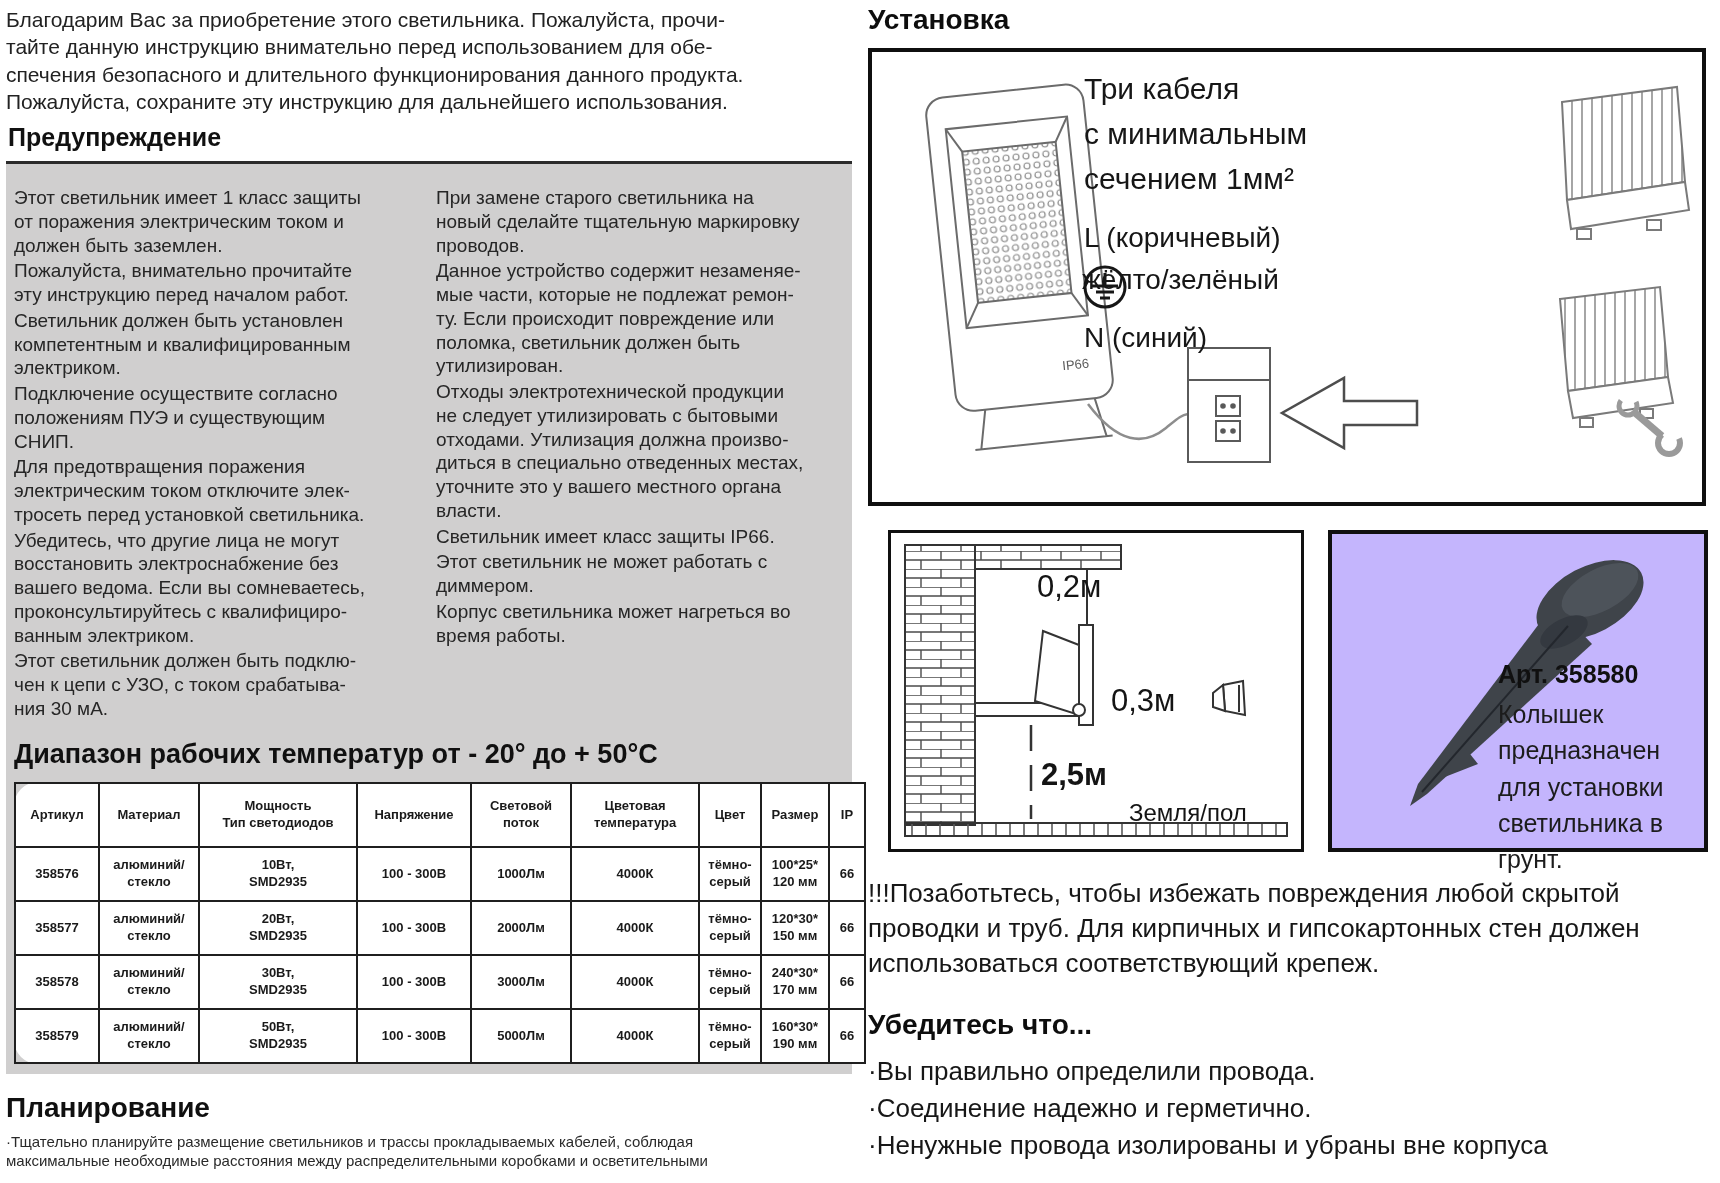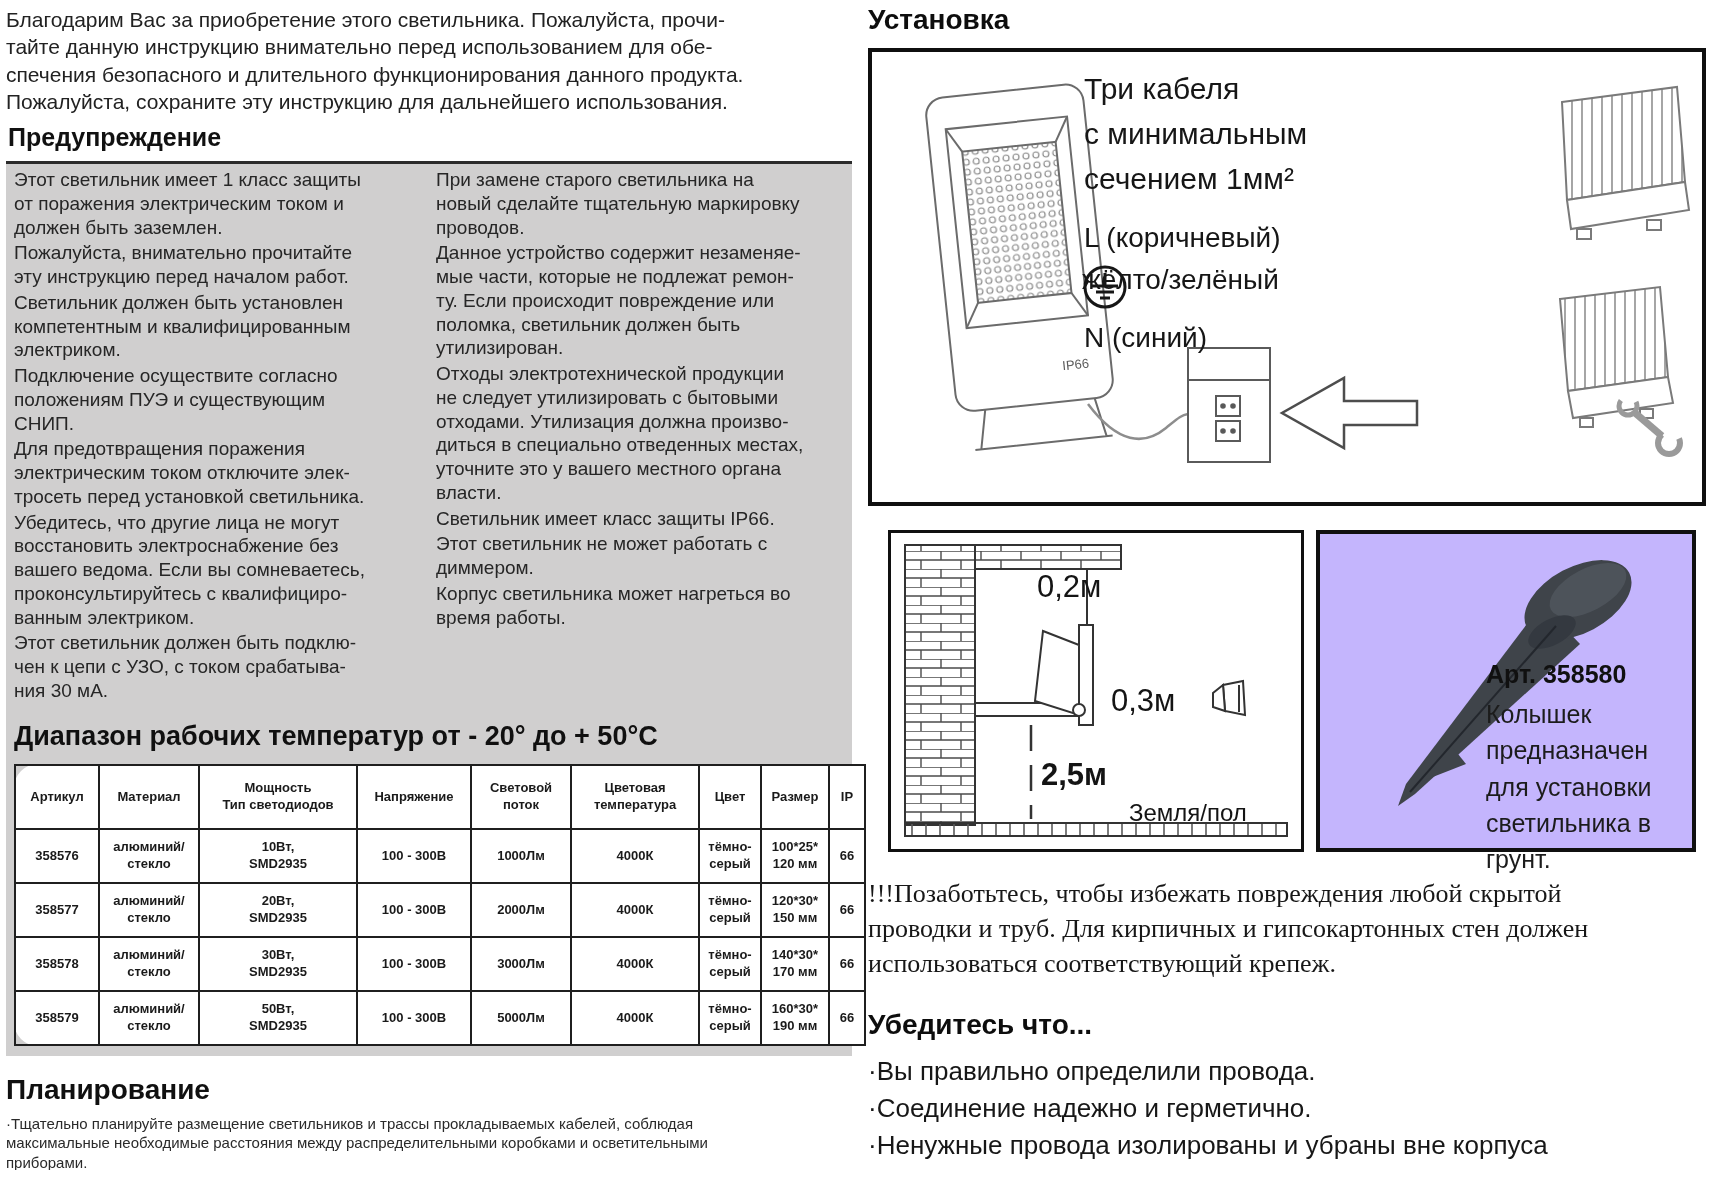--- a/index.html
+++ b/index.html
@@ -5,21 +5,21 @@
   html,body{margin:0;padding:0;}
   .page{position:relative;width:1720px;height:1170px;background:#ffffff;overflow:hidden;
         font-family:"Liberation Sans", sans-serif;color:#1b1b1b;}
   .pre{white-space:pre-line;}
 
   
   .left-col{position:absolute;left:6px;top:6px;width:846px;}
   .intro{font-size:21px;line-height:1.3;color:#222;}
   .warn-title{font-size:25px;font-weight:bold;margin:8px 0 0;padding:0 0 9px 2px;
               border-bottom:3px solid #2b2b2b;color:#111;}
-  .gray-block{background:#d0cfcf;padding:4px 8px 10px 8px;}
+  .gray-block{background:#d0cfcf;padding:22px 8px 10px 8px;}
   .warn-cols{display:flex;gap:14px;}
   .warn-col{width:50%;font-size:19px;line-height:1.25;color:#262626;}
   .warn-col p{margin:0 0 2px;}
   .temp-heading{font-size:27px;font-weight:bold;color:#101010;margin:16px 0 12px 0;}
   table.spec{border-collapse:collapse;table-layout:fixed;width:842px;background:#fff;border-radius:24px;}
   table.spec th,table.spec td{border:2px solid #1f1f1f;text-align:center;vertical-align:middle;
         font-weight:bold;padding:3px 2px;line-height:1.25;white-space:pre-line;color:#1a1a1a;}
   table.spec th{font-size:13px;height:56px;}
   table.spec td{font-size:13px;height:46px;}
   td.mat{font-size:11px;}
@@ -33,32 +33,32 @@
   .install-title{font-size:28px;font-weight:bold;margin:0 0 12px 6px;color:#0d0d0d;}
   .install-box{position:relative;box-sizing:border-box;margin-left:6px;width:838px;height:458px;
                border:4px solid #0f0f0f;background:#fff;}
   .install-box svg{position:absolute;left:0;top:0;}
   .cables-text{position:absolute;left:212px;top:14px;font-size:30px;line-height:1.5;color:#161616;}
   .wire-l{position:absolute;left:212px;top:170px;font-size:28px;color:#161616;}
   .earth-row{position:absolute;left:210px;top:212px;display:flex;align-items:center;gap:10px;
              font-size:28px;color:#161616;}
   .wire-n{position:absolute;left:212px;top:270px;font-size:28px;color:#161616;}
 
-  .boxes-row{display:flex;gap:12px;margin:24px 0 0 26px;}
+  .boxes-row{display:flex;gap:24px;margin:24px 0 0 26px;}
   .mount-box{position:relative;box-sizing:border-box;width:416px;height:322px;border:3px solid #101010;background:#fff;}
   .spike-box{position:relative;box-sizing:border-box;width:380px;height:322px;border:4px solid #101010;background:#c4b5fd;}
   .mount-label{position:absolute;font-size:31px;color:#141414;}
   .lbl-02{left:146px;top:36px;}
   .lbl-03{left:220px;top:150px;}
   .lbl-25{left:150px;top:224px;font-weight:bold;}
   .lbl-ground{left:238px;top:266px;font-size:24px;}
   .spike-art{position:absolute;left:166px;top:126px;font-size:25px;font-weight:bold;color:#101010;}
   .spike-desc{position:absolute;left:166px;top:162px;font-size:25px;line-height:1.45;color:#1c1c1c;}
 
-  .caution{margin:24px 0 0 6px;width:812px;font-size:26px;line-height:1.35;color:#171717;font-family:Liberation Serif, serif;}
+  .caution{margin:24px 0 0 6px;width:812px;font-size:26px;line-height:1.35;color:#171717;}
   .check-title{font-size:28px;font-weight:bold;margin:28px 0 12px 6px;color:#0d0d0d;}
   .check-list{margin-left:6px;font-size:26px;line-height:1.42;color:#171717;}
 </style>
 </head>
 <body>
 
 <div class="page">
 
   <div class="left-col">
     <div class="intro pre">Благодарим Вас за приобретение этого светильника. Пожалуйста, прочи-
@@ -180,21 +180,21 @@
           <td>358578</td>
           <td class="mat">алюминий/
 стекло</td>
           <td>30Вт,
 SMD2935</td>
           <td>100 - 300В</td>
           <td>3000Лм</td>
           <td>4000К</td>
           <td class="mat">тёмно-
 серый</td>
-          <td class="mat">140*30*
+          <td class="mat">240*30*
 170 мм</td>
           <td class="ipv">66</td>
         </tr>
         <tr>
           <td>358579</td>
           <td class="mat">алюминий/
 стекло</td>
           <td>50Вт,
 SMD2935</td>
           <td>100 - 300В</td>

